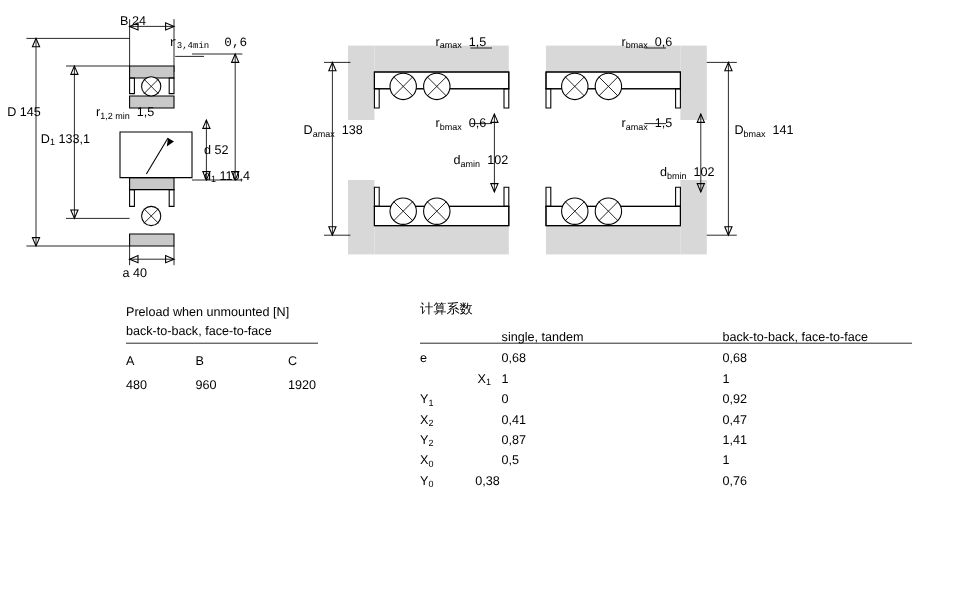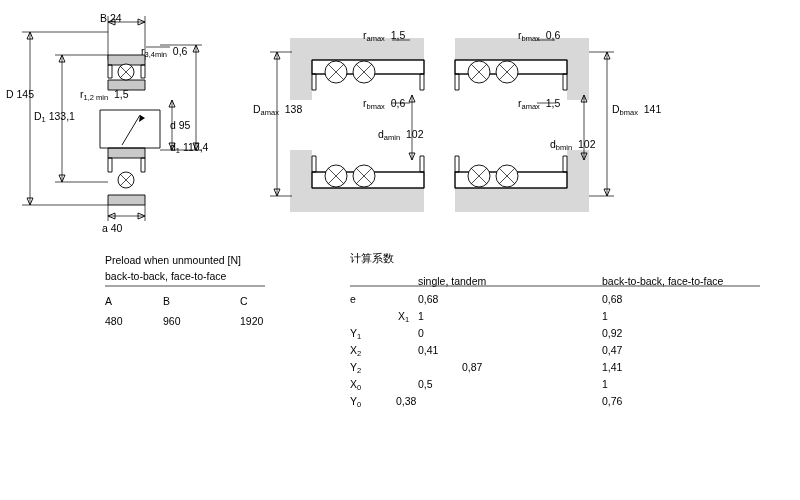--- a/index.html
+++ b/index.html
@@ -191,34 +191,34 @@
       <line class="ln-thin" x1="537" y1="103" x2="555" y2="103"></line>
     </g>
 
     <line class="ln-thin" x1="105" y1="286" x2="265" y2="286"></line>
     <line class="ln-thin" x1="350" y1="286" x2="760" y2="286"></line>
   </svg>
 
   <div class="lbl" style="left:100px; top:12px;">
     <span>B</span>&nbsp;<span>24</span>
   </div>
-  <div class="lbl" style="left:141px; top:45px;">
+  <div class="lbl" style="left:141px; top:30px;font-family:Liberation Mono, monospace;">
     <span>r</span><span class="sub">3,4min</span>&nbsp;&nbsp;<span>0,6</span>
   </div>
   <div class="lbl" style="left:6px; top:88px;">
     <span>D</span>&nbsp;<span>145</span>
   </div>
   <div class="lbl" style="left:34px; top:110px;text-align:center;">
     <span>D</span><span class="sub">1</span>&nbsp;<span>133,1</span>
   </div>
   <div class="lbl" style="left:80px; top:88px;">
     <span>r</span><span class="sub">1,2 min</span>&nbsp;&nbsp;<span>1,5</span>
   </div>
   <div class="lbl" style="left:170px; top:119px;">
-    <span>d</span>&nbsp;<span>95</span>
+    <span>d</span>&nbsp;<span>52</span>
   </div>
   <div class="lbl" style="left:170px; top:141px;">
     <span>d</span><span class="sub">1</span>&nbsp;<span>110,4</span>
   </div>
   <div class="lbl" style="left:102px; top:222px;">
     <span>a</span>&nbsp;<span>40</span>
   </div>
 
   <div class="lbl" style="left:363px; top:29px;">
     <span>r</span><span class="sub">amax</span>&nbsp;&nbsp;<span>1,5</span>
@@ -280,21 +280,21 @@
 
   <div class="lbl" style="left:350px; top:344px;">
     <span>X</span><span class="sub">2</span>
   </div>
   <div class="lbl" style="left:418px; top:344px;">0,41</div>
   <div class="lbl" style="left:602px; top:344px;">0,47</div>
 
   <div class="lbl" style="left:350px; top:361px;">
     <span>Y</span><span class="sub">2</span>
   </div>
-  <div class="lbl" style="left:418px; top:361px;margin-left:44px;">0,87</div>
+  <div class="lbl" style="left:418px; top:361px;">0,87</div>
   <div class="lbl" style="left:602px; top:361px;">1,41</div>
 
   <div class="lbl" style="left:350px; top:378px;">
     <span>X</span><span class="sub">0</span>
   </div>
   <div class="lbl" style="left:418px; top:378px;">0,5</div>
   <div class="lbl" style="left:602px; top:378px;">1</div>
 
   <div class="lbl" style="left:350px; top:395px;">
     <span>Y</span><span class="sub">0</span>

